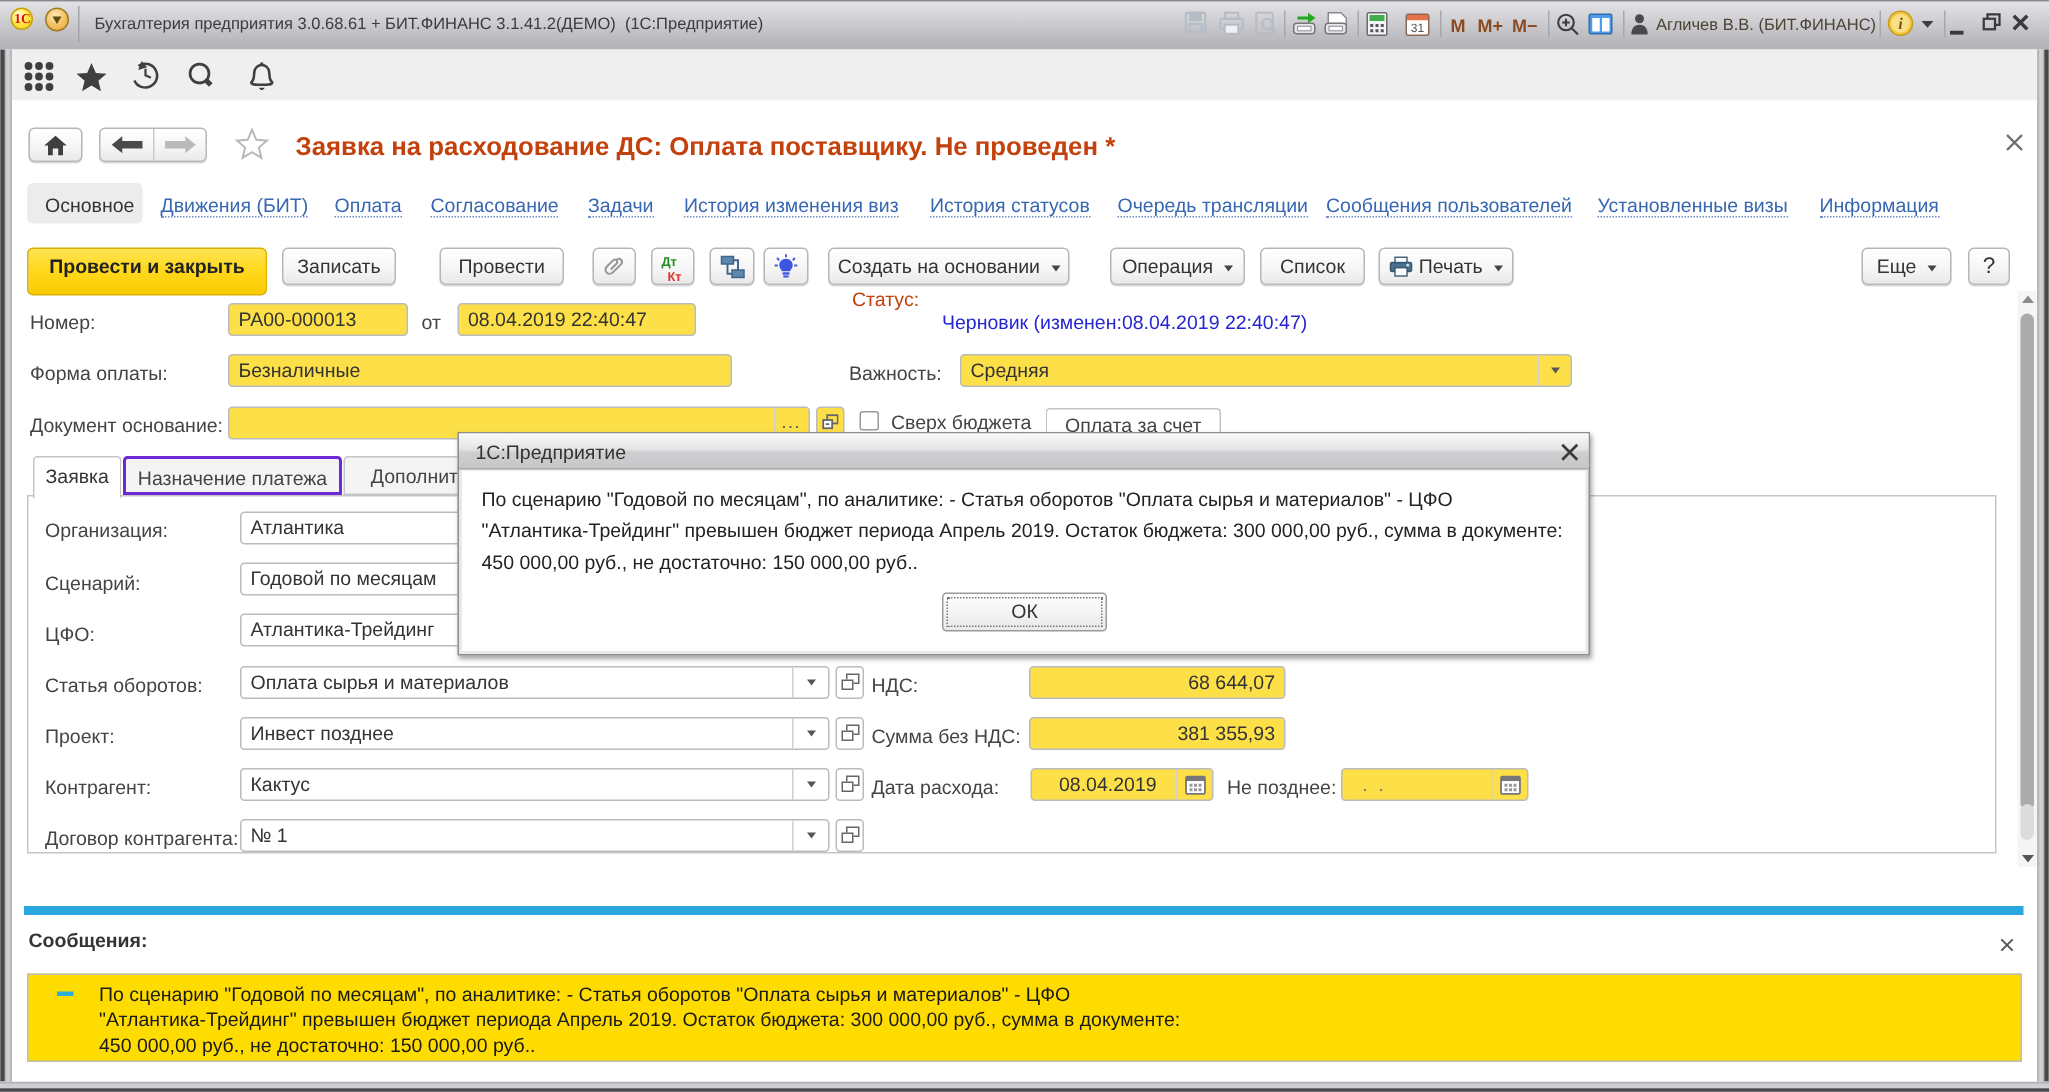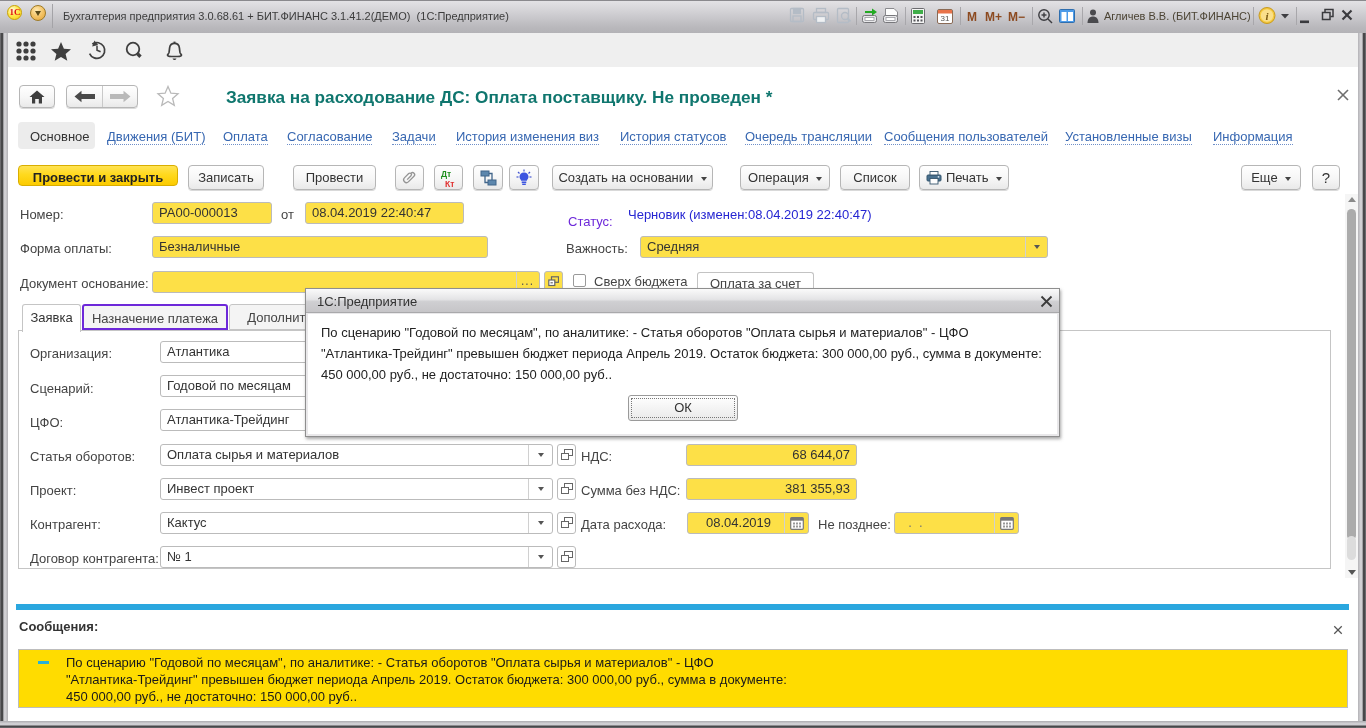--- a/index.html
+++ b/index.html
@@ -187,42 +187,42 @@
 <div class="ab" style="left:102px;top:86px;width:1px;height:21px;background:#c9c9c9;"></div>
 <svg class="ab" style="left:74px;top:90px;" width="22" height="13" viewBox="0 0 22 13">
     <path d="M0.5 6.5 L7.5 0.8 L7.5 4 L21 4 L21 9 L7.5 9 L7.5 12.2 Z" fill="#4a4a4a"></path>
   </svg>
 <svg class="ab" style="left:109px;top:90px;" width="22" height="13" viewBox="0 0 22 13">
     <path d="M21.5 6.5 L14.5 0.8 L14.5 4 L1 4 L1 9 L14.5 9 L14.5 12.2 Z" fill="#b9b9b9"></path>
   </svg>
 <svg class="ab" style="left:156px;top:85px;" width="24" height="23" viewBox="0 0 24 23">
     <path d="M12 1.5 L14.9 8.2 L22 8.7 L16.6 13.4 L18.3 20.3 L12 16.5 L5.7 20.3 L7.4 13.4 L2 8.7 L9.1 8.2 Z" fill="none" stroke="#b9b9b9" stroke-width="1.3"></path>
   </svg>
-<div class="ab" style="left:197px;top:87px;font-size:17.2px;font-weight:bold;color:#0f766e;margin-left:29px;">Заявка на расходование ДС: Оплата поставщику. Не проведен *</div>
+<div class="ab" style="left:197px;top:87px;font-size:17.2px;font-weight:bold;color:#c2410c;">Заявка на расходование ДС: Оплата поставщику. Не проведен *</div>
 <svg class="ab" style="left:1336px;top:88px;" width="14" height="14" viewBox="0 0 14 14">
     <g stroke="#6e6e6e" stroke-width="1.6">
       <line x1="2" y1="2" x2="12" y2="12"></line>
       <line x1="12" y1="2" x2="2" y2="12"></line>
     </g>
   </svg>
 
 <div class="ab" style="left:18px;top:122px;width:77px;height:27px;background:#ececec;border-radius:4px;"></div>
 <div class="ab lbl" style="left:30px;top:129px;color:#333;">Основное</div>
 <div class="lnk" style="left:107px;top:129px;">Движения (БИТ)</div>
 <div class="lnk" style="left:223px;top:129px;">Оплата</div>
 <div class="lnk" style="left:287px;top:129px;">Согласование</div>
 <div class="lnk" style="left:392px;top:129px;">Задачи</div>
 <div class="lnk" style="left:456px;top:129px;">История изменения виз</div>
 <div class="lnk" style="left:620px;top:129px;">История статусов</div>
 <div class="lnk" style="left:745px;top:129px;">Очередь трансляции</div>
 <div class="lnk" style="left:884px;top:129px;">Сообщения пользователей</div>
 <div class="lnk" style="left:1065px;top:129px;">Установленные визы</div>
 <div class="lnk" style="left:1213px;top:129px;">Информация</div>
 
-<div class="ybtn" style="left:18px;top:165px;width:160px;height:21px;line-height:23px;">Провести и закрыть</div>
+<div class="ybtn" style="left:18px;top:165px;width:160px;height:32px;line-height:23px;">Провести и закрыть</div>
 <div class="btn" style="left:188px;top:165px;width:76px;height:25px;line-height:23px;">Записать</div>
 <div class="btn" style="left:293px;top:165px;width:83px;height:25px;line-height:23px;">Провести</div>
 <div class="btn" style="left:395px;top:165px;width:29px;height:25px;">
  <svg width="21" height="20" viewBox="0 0 21 20" style="margin-top:2px;">
       <g transform="rotate(45 10.5 10)">
         <path d="M8.2 5.6 C8.2 4.1 9.3 3.4 10.3 3.4 C11.3 3.4 12.4 4.1 12.4 5.6 L12.4 13.2 C12.4 15.1 11.1 16.2 9.6 16.2 C8.1 16.2 6.8 15.1 6.8 13.2 L6.8 7.4 C6.8 6.4 7.6 5.8 8.4 5.8 C9.2 5.8 10 6.4 10 7.4 L10 12.8" fill="none" stroke="#949494" stroke-width="1.3"></path>
       </g>
     </svg>
 </div>
 <div class="btn" style="left:434px;top:165px;width:29px;height:25px;font-size:8.5px;font-weight:bold;text-align:left;">
@@ -265,21 +265,21 @@
       </g>
     </svg>
  Печать &nbsp;<span class="caret" style="border-top-width:4px;border-left-width:3.5px;border-right-width:3.5px;"></span></div>
 <div class="btn" style="left:1241px;top:165px;width:60px;height:25px;line-height:23px;">Еще &nbsp;<span class="caret" style="border-top-width:4px;border-left-width:3.5px;border-right-width:3.5px;"></span></div>
 <div class="btn" style="left:1312px;top:165px;width:28px;height:25px;line-height:23px;font-size:15px;">?</div>
 
 <div class="lbl" style="left:20px;top:207px;">Номер:</div>
 <div class="inp" style="left:152px;top:202px;width:120px;height:22px;line-height:20px;padding-left:6px;">РА00-000013</div>
 <div class="lbl" style="left:281px;top:207px;">от</div>
 <div class="inp" style="left:305px;top:202px;width:159px;height:22px;line-height:20px;padding-left:6px;">08.04.2019 22:40:47</div>
-<div class="lbl" style="left:568px;top:214px;color:#6d28d9;">Статус:</div>
+<div class="lbl" style="left:568px;top:192px;color:#c2410c;">Статус:</div>
 <div class="lbl" style="left:628px;top:207px;color:#2525d2;">Черновик (изменен:08.04.2019 22:40:47)</div>
 
 <div class="lbl" style="left:20px;top:241px;">Форма оплаты:</div>
 <div class="inp" style="left:152px;top:236px;width:336px;height:22px;line-height:20px;padding-left:6px;">Безналичные</div>
 <div class="lbl" style="left:566px;top:241px;">Важность:</div>
 <div class="inp" style="left:640px;top:236px;width:408px;height:22px;line-height:20px;padding-left:6px;">Средняя
  <div class="ab" style="right:21px;top:0;width:1px;height:20px;background:#d0d0d0;"></div>
  <div class="ab" style="right:7px;top:8px;width:0;height:0;border-left:3.5px solid transparent;border-right:3.5px solid transparent;border-top:4.5px solid #555;"></div>
 </div>
 
@@ -310,21 +310,21 @@
 <div class="lbl" style="left:30px;top:381px;">Сценарий:</div>
 <div class="lbl" style="left:30px;top:415px;">ЦФО:</div>
 <div class="lbl" style="left:30px;top:449px;">Статья оборотов:</div>
 <div class="lbl" style="left:30px;top:483px;">Проект:</div>
 <div class="lbl" style="left:30px;top:517px;">Контрагент:</div>
 <div class="lbl" style="left:30px;top:551px;">Договор контрагента:</div>
 <div class="combo" style="top:341px;">Атлантика</div>
 <div class="combo" style="top:375px;">Годовой по месяцам</div>
 <div class="combo" style="top:409px;">Атлантика-Трейдинг</div>
 <div class="combo" style="top:444px;">Оплата сырья и материалов</div>
-<div class="combo" style="top:478px;">Инвест проект</div>
+<div class="combo" style="top:478px;">Инвест позднее</div>
 <div class="combo" style="top:512px;">Кактус</div>
 <div class="combo" style="top:546px;">№ 1</div>
 <div class="winbtn" style="top:341px;"></div>
 <div class="winbtn" style="top:375px;"></div>
 <div class="winbtn" style="top:409px;"></div>
 <div class="winbtn" style="top:444px;"></div>
 <div class="winbtn" style="top:478px;"></div>
 <div class="winbtn" style="top:512px;"></div>
 <div class="winbtn" style="top:546px;"></div>
 <div class="lbl" style="left:581px;top:449px;">НДС:</div>

